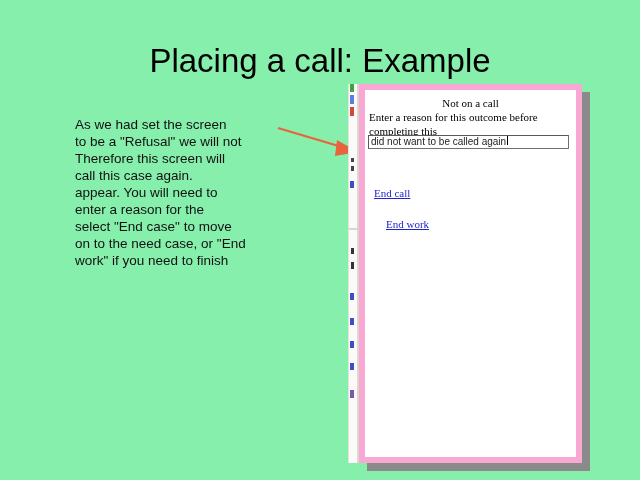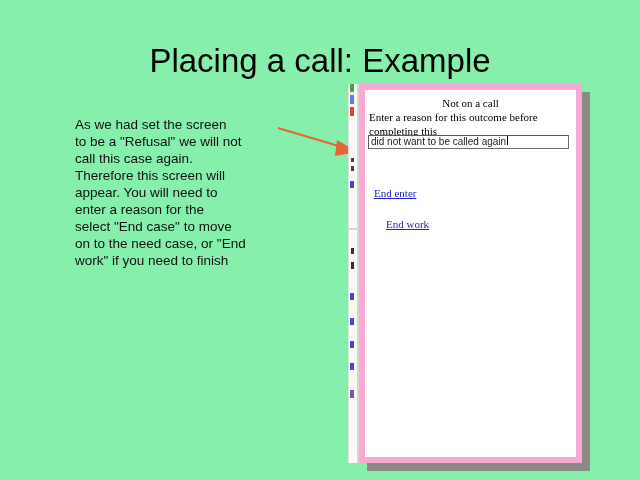--- a/index.html
+++ b/index.html
@@ -58,22 +58,22 @@
 </head>
 <body>
 
 <div id="slide">
 
   <div id="title">Placing a call: Example</div>
 
   <div id="body-text">
     <div>As we had set the screen</div>
     <div>to be a "Refusal" we will not</div>
+    <div>Therefore this screen will</div>
     <div>call this case again.</div>
-    <div>Therefore this screen will</div>
     <div>appear. You will need to</div>
     <div>enter a reason for the</div>
     <div>select "End case" to move</div>
     <div>on to the need case, or "End</div>
     <div>work" if you need to finish</div>
   </div>
 
   <svg id="arrow-svg" width="92" height="46">
     <line x1="4" y1="10" x2="68" y2="29" stroke="#e8643c" stroke-width="2.2"></line>
     <polygon points="63,22 84,34 61,38" fill="#e8643c"></polygon>
@@ -99,17 +99,17 @@
   <div id="shot-window">
     <div id="shot-heading">Not on a call</div>
     <div id="shot-prompt">
       <div>Enter a reason for this outcome before completing this</div>
       <div>case:</div>
     </div>
     <div id="reason-input">
       <span>did not want to be called again</span>
       <span id="input-caret"></span>
     </div>
-    <a class="shot-link" id="link-end-case">End enter</a>
+    <a class="shot-link" id="link-end-case">End call</a>
     <a class="shot-link" id="link-end-work">End work</a>
   </div>
 
 </div>
 
 </body></html>

